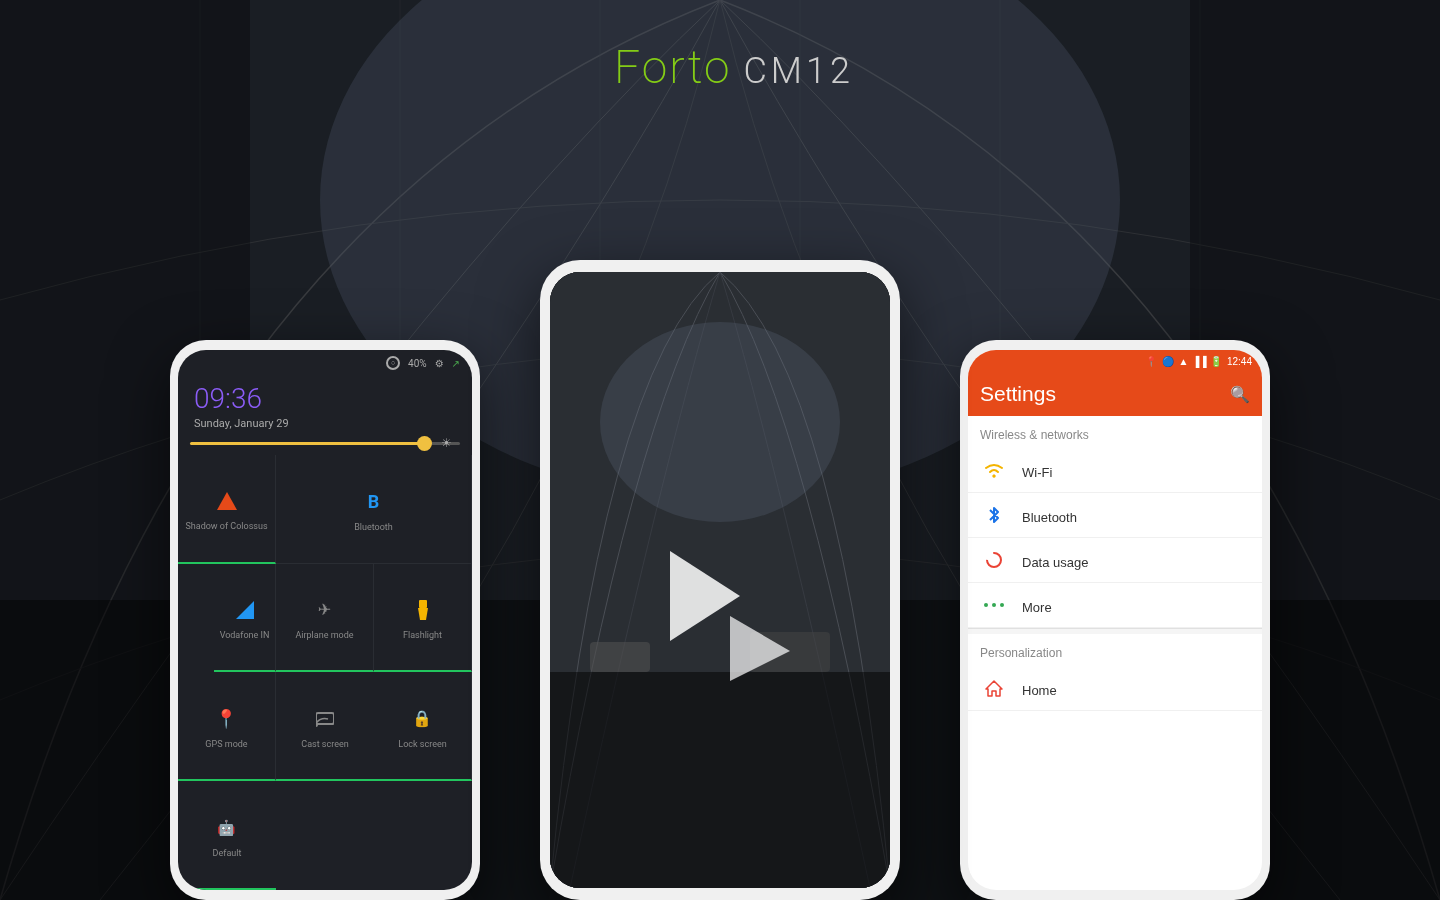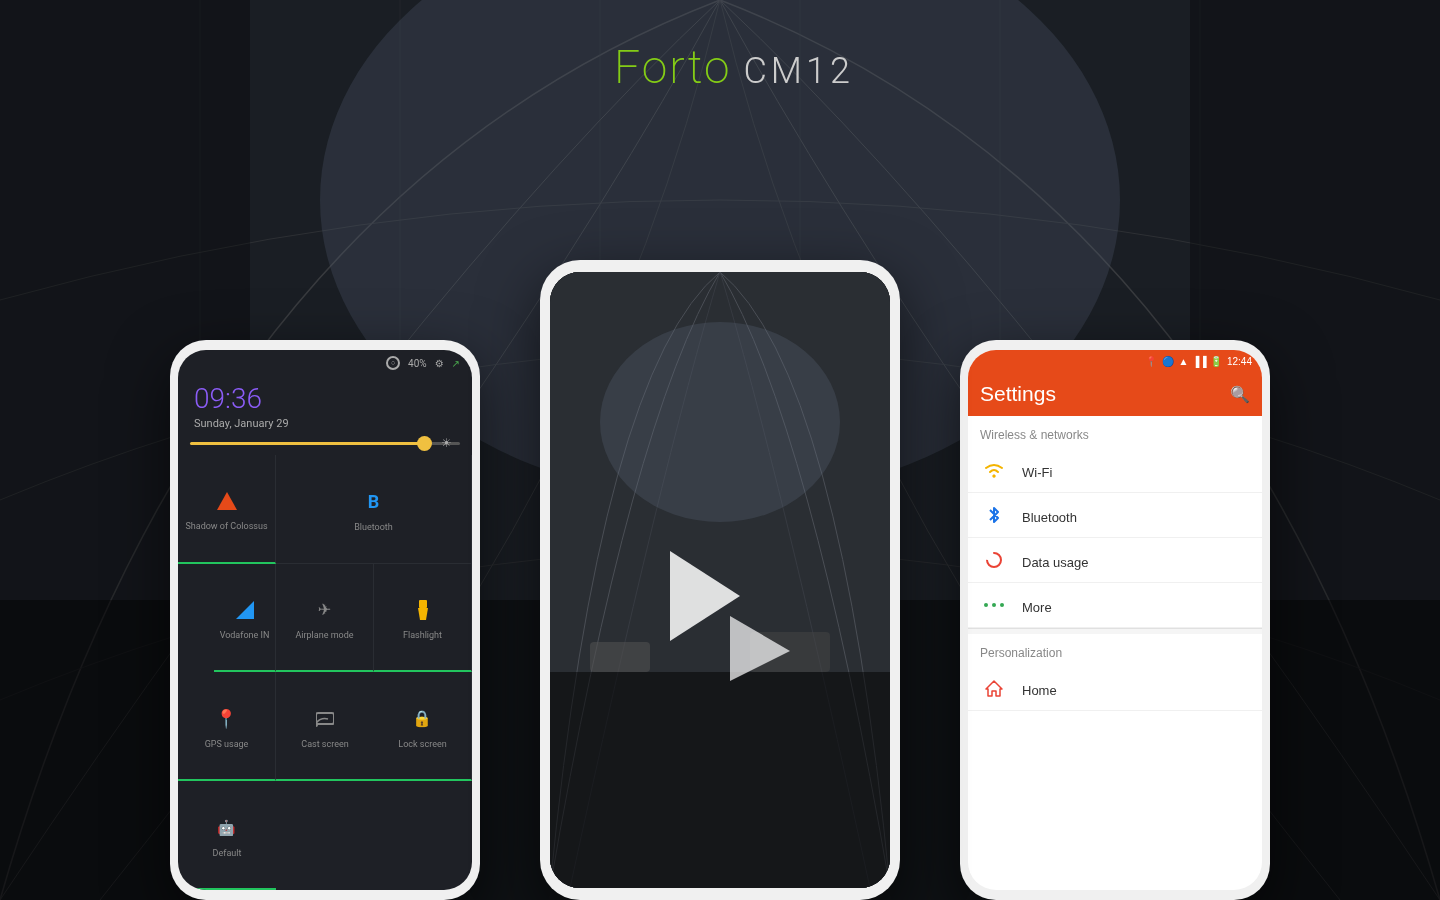--- a/index.html
+++ b/index.html
@@ -457,21 +457,21 @@
                 <polygon points="2,8 12,8 10,20 4,20" fill="#f4b400"></polygon>
               </svg>
             </div>
             <div class="toggle-label">Flashlight</div>
           </div>
 
           <div class="toggle-item" style="border-right:1px solid #2a2d33;">
             <div class="toggle-icon-wrap">
               <span style="color:#ea4335; font-size:18px;">📍</span>
             </div>
-            <div class="toggle-label">GPS usage</div>
+            <div class="toggle-label">GPS mode</div>
           </div>
 
           <div class="toggle-item">
             <div class="toggle-icon-wrap">
               <svg width="18" height="16" viewBox="0 0 18 16">
                 <rect x="0" y="2" width="18" height="11" rx="2" stroke="#888" stroke-width="2" fill="none"></rect>
                 <path d="M0,12 Q5,6 12,8" stroke="#888" stroke-width="1.5" fill="none"></path>
                 <circle cx="0" cy="14" r="2" fill="#888"></circle>
               </svg>
             </div>

